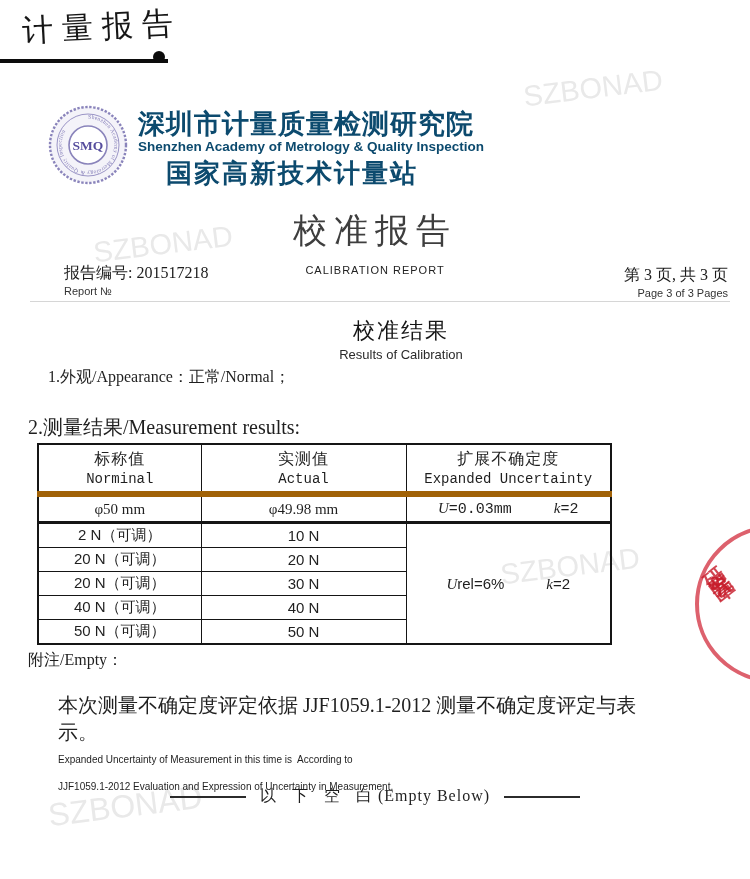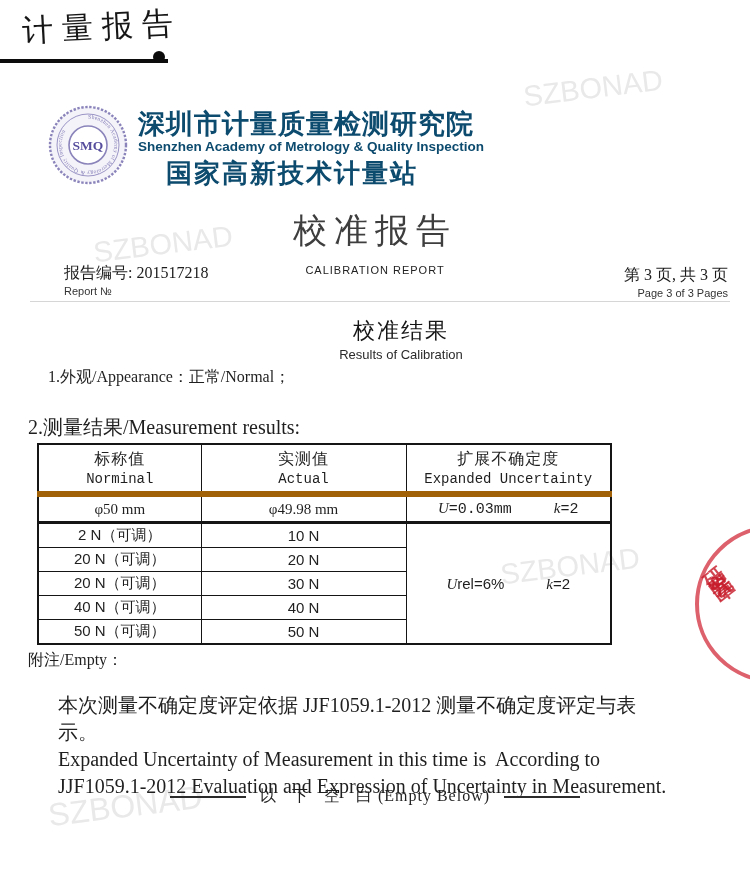--- a/index.html
+++ b/index.html
@@ -59,21 +59,21 @@
   .hdr-en{font-size:14px;font-family:"Liberation Mono","DejaVu Sans Mono",monospace;margin-top:1px;}
   .rtable .phi-row td{height:24px;font-size:15px;border-bottom:3px solid #151515;}
   .rtable .f-row td{height:23px;font-size:15px;font-family:"Liberation Sans","DejaVu Sans",sans-serif;}
   .ucell{font-size:14px;font-family:"Liberation Mono","DejaVu Sans Mono",monospace;}
   .it{font-style:italic;font-family:"Liberation Serif","DejaVu Serif",serif;font-size:15px;}
   .ugap{display:inline-block;width:42px;}
   
   .note-label{position:absolute;left:28px;top:650px;font-size:16px;z-index:1;}
   .note-body{position:absolute;left:58px;top:692px;width:580px;z-index:1;}
   .note-cn{font-size:20px;line-height:27px;}
-  .note-en{font-size:20px;line-height:27px;font-family:Liberation Serif, serif;white-space:pre;}
+  .note-en{font-size:10px;line-height:27px;font-family:Liberation Sans, sans-serif;white-space:pre;}
   
   .empty-row{position:absolute;left:0;top:786px;width:100%;text-align:center;z-index:1;font-size:16px;}
   .dash{display:inline-block;width:76px;height:2px;background:#2b2b2b;vertical-align:middle;margin:0 14px;}
   .empty-text{white-space:pre;letter-spacing:1px;}
   
   .seal{position:absolute;left:0;top:0;width:750px;height:879px;pointer-events:none;z-index:2;}
   .seal-arc{
     position:absolute;left:695px;top:525px;width:150px;height:150px;border-radius:50%;
     border:4px solid rgba(208,36,52,0.72);
   }

